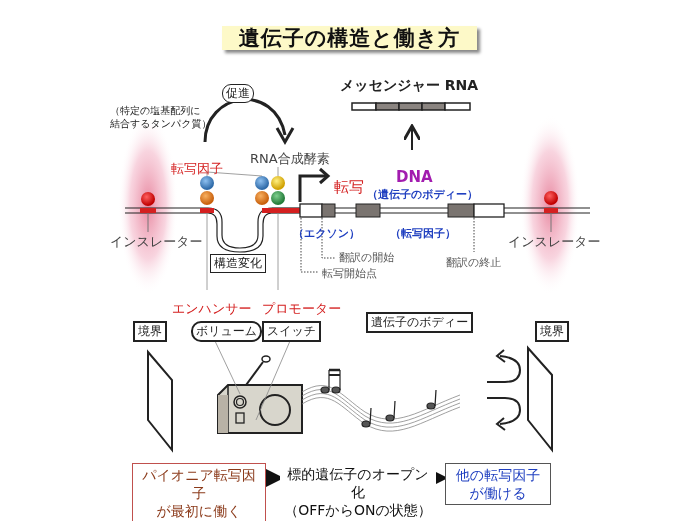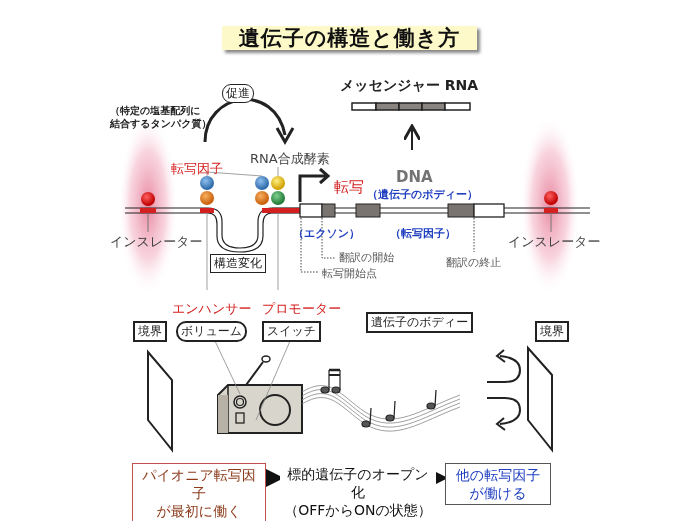--- a/index.html
+++ b/index.html
@@ -3,21 +3,21 @@
 <meta charset="utf-8">
 <style>
   html, body { margin:0; padding:0; background:#ffffff; }
   body { width:693px; height:521px; position:relative; overflow:hidden; font-family:"DejaVu Sans", sans-serif; }
   .abs { position:absolute; }
   .title-box { left:222px; top:26px; width:255px; height:24px; background:#fdf9c8; box-shadow:3px 3px 3px #888; display:flex; align-items:center; justify-content:center; font-size:21px; font-weight:bold; color:#111; letter-spacing:1px; }
   .t { position:absolute; white-space:nowrap; font-size:12px; color:#333; }
   .red { color:#d42020;margin-top:10px; }
   .blue { color:#1f3fc0; font-size:11px; font-weight:bold; }
   .boxed { border:2px solid #222; padding:0 3px; font-size:12px; color:#222; background:#fff; }
-  .small { font-size:10px; font-weight:bold; color:#222; line-height:13px; }
+  .small { font-size:10px; font-weight:normal; color:#222; line-height:13px; }
   .bottom-box { position:absolute; font-size:14px; line-height:18px; text-align:center; padding:2px 4px; background:#fff; }
   svg { position:absolute; left:0; top:0; }
 </style>
 </head>
 <body>
 
 <div class="abs title-box">遺伝子の構造と働き方</div>
 
 <svg width="693" height="521">
   <defs>
@@ -164,35 +164,35 @@
   <line x1="430" y1="478" x2="442" y2="478" stroke="#111" stroke-width="3" marker-end="url(#ahf)"></line>
 </svg>
 
 <div class="abs boxed" style="left:222px;top:84px;font-size:12px;border-width:1.5px;border-radius:9px;">促進</div>
 <div class="t small" style="left:110px;top:104px;">（特定の塩基配列に</div>
 <div class="t small" style="left:110px;top:117px;">結合するタンパク質）</div>
 <div class="t red" style="left:171px;top:150px;font-size:13px;">転写因子</div>
 <div class="t" style="left:250px;top:150px;font-size:13px;color:#444;">RNA合成酵素</div>
 <div class="t red" style="left:334px;top:168px;font-size:15px;font-weight:normal;">転写</div>
 <div class="t" style="left:340px;top:77px;font-size:14px;font-weight:bold;color:#222;">メッセンジャー RNA</div>
-<div class="t" style="left:396px;top:168px;font-size:15px;font-weight:bold;color:#737373;">DNA</div>
+<div class="t" style="left:396px;top:168px;font-size:15px;font-weight:bold;color:#a21caf;">DNA</div>
 <div class="t blue" style="left:367px;top:187px;">（遺伝子のボディー）</div>
 <div class="t blue" style="left:293px;top:226px;">（エクソン）</div>
 <div class="t blue" style="left:390px;top:226px;">（転写因子）</div>
 <div class="t" style="left:339px;top:250px;font-size:11px;color:#555;">翻訳の開始</div>
 <div class="t" style="left:446px;top:255px;font-size:11px;color:#555;">翻訳の終止</div>
 <div class="t" style="left:322px;top:266px;font-size:11px;color:#555;">転写開始点</div>
 <div class="t" style="left:110px;top:233px;font-size:13px;color:#444;">インスレーター</div>
 <div class="t" style="left:508px;top:233px;font-size:13px;color:#444;">インスレーター</div>
 <div class="abs boxed" style="left:210px;top:254px;font-size:12px;border-width:1.5px;">構造変化</div>
 <div class="t red" style="left:172px;top:290px;font-size:13px;">エンハンサー</div>
 <div class="t red" style="left:262px;top:290px;font-size:13px;">プロモーター</div>
 
 <div class="abs boxed" style="left:133px;top:321px;">境界</div>
-<div class="abs boxed" style="left:176px;top:321px;border-radius:10px;">ボリューム</div>
+<div class="abs boxed" style="left:191px;top:321px;border-radius:10px;">ボリューム</div>
 <div class="abs boxed" style="left:262px;top:321px;">スイッチ</div>
 <div class="abs boxed" style="left:366px;top:312px;">遺伝子のボディー</div>
 <div class="abs boxed" style="left:535px;top:321px;">境界</div>
 
 <div class="bottom-box" style="left:132px;top:463px;width:124px;border:1.5px solid #c0504d;color:#8b3a1a;">
   <div>パイオニア転写因子</div>
   <div>が最初に働く</div>
 </div>
 <div class="bottom-box" style="left:280px;top:463px;width:148px;color:#111;">
   <div>標的遺伝子のオープン化</div>

